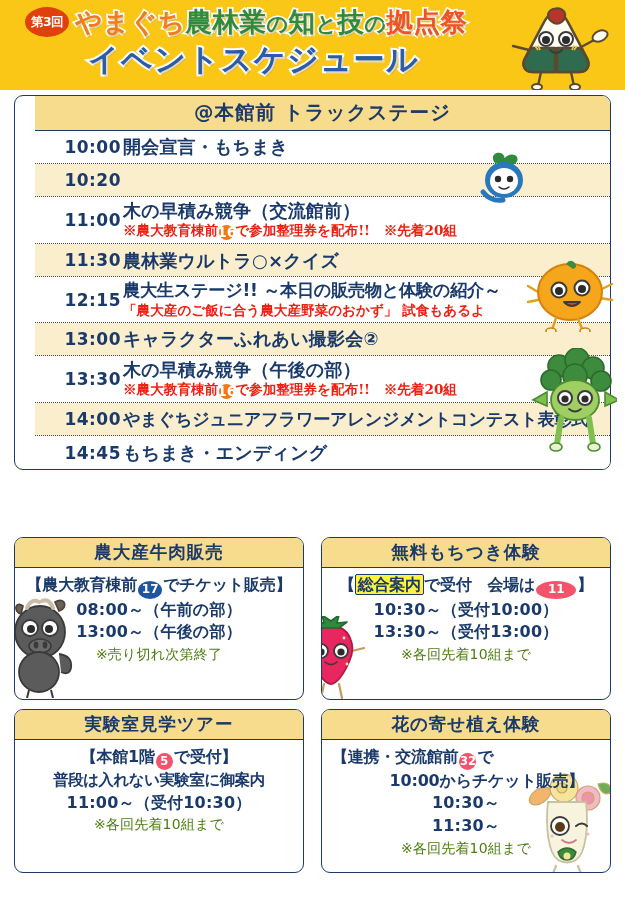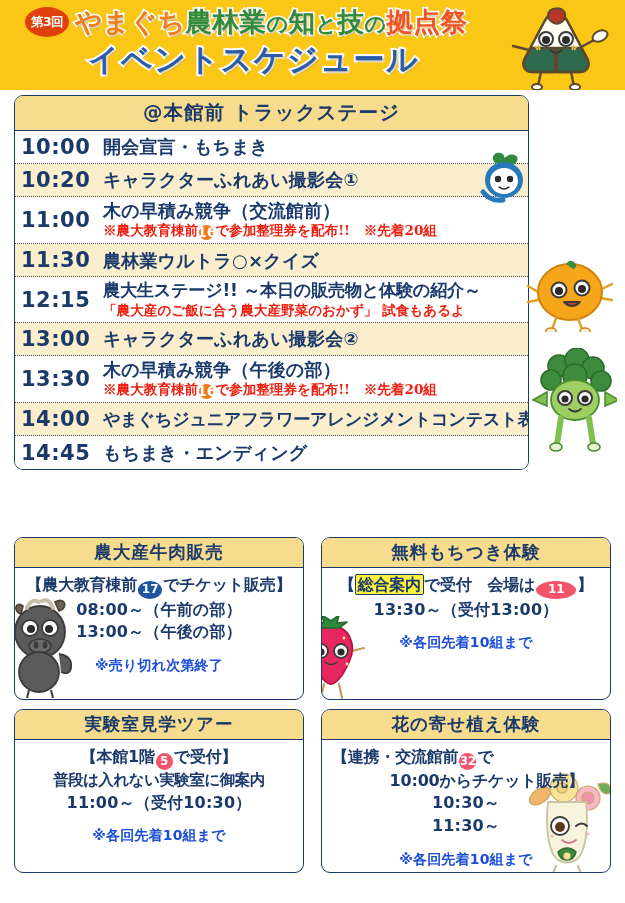--- a/index.html
+++ b/index.html
@@ -86,25 +86,26 @@
     top: 2px;
     width: 110px;
     height: 88px;
   }
 
   
   .schedule-card {
     position: absolute;
     left: 14px;
     top: 95px;
-    width: 515px;
+    width: 597px;
     border: 1.6px solid #1a3a6b;
     border-radius: 9px;
     background: #ffffff;
     overflow: hidden;
+    padding-left: 20px;
   }
 
   .schedule-head {
     background: #f7dc8e;
     border-bottom: 1.6px solid #1a3a6b;
     text-align: center;
     font-size: 19.5px;
     font-weight: bold;
     color: #1a3a6b;
     padding: 3px 0 4px;
@@ -117,22 +118,22 @@
     border-bottom: 1.8px dotted #4a4a4a;
     min-height: 33px;
     position: relative;
     background: #ffffff;
   }
   .srow:last-child { border-bottom: none; }
   .srow.alt { background: #fbeecd; }
 
   .stime {
     flex: 0 0 86px;
-    text-align: left;
-    font-size: 21px;
+    text-align: right;
+    font-size: 17px;
     font-weight: 600;
     color: #1a3a6b;
     letter-spacing: 0.5px;
     padding-left: 6px;
   }
 
   .sbody {
     flex: 1 1 auto;
     padding: 3px 4px 3px 2px;
     min-width: 0;
@@ -223,23 +224,23 @@
     line-height: 1.42;
     letter-spacing: 0.2px;
     white-space: nowrap;
   }
   .ib-line.head-line { font-size: 16px; letter-spacing: -0.2px; }
   .ib-line.sub { font-weight: 600; font-size: 16px; }
   .ib-line.desc { font-size: 15.4px; font-weight: bold; letter-spacing: -0.4px; }
 
   .ib-note {
     font-size: 14px;
-    color: #1d4ed8;
-    font-weight: bold;
-    margin-top: 13px;
+    color: #4d7c0f;
+    font-weight: normal;
+    margin-top: 2px;
     letter-spacing: 0.2px;
   }
 
   .hl-yellow {
     background: #fff33b;
     border: 1.2px solid #1a3a6b;
     padding: 0 2px;
     border-radius: 2px;
   }
 
@@ -294,23 +295,20 @@
 
   <div class="srow">
     <div class="stime">10:00</div>
     <div class="sbody">
       <div class="stitle">開会宣言・もちまき</div>
     </div>
   </div>
 
   <div class="srow alt">
     <div class="stime">10:20</div>
-    <div class="sbody">
-      <div class="stitle">キャラクターふれあい撮影会①</div>
-    </div>
   </div>
 
   <div class="srow">
     <div class="stime">11:00</div>
     <div class="sbody">
       <div class="stitle">木の早積み競争（交流館前）</div>
       <div class="snote"><span>※農大教育棟前</span><span class="cnum orange">16</span><span>で参加整理券を配布!!　※先着20組</span></div>
     </div>
   </div>
 
@@ -434,20 +432,21 @@
       <ellipse cx="30" cy="82" rx="20" ry="20" fill="#5b5b5b" stroke="#3a3a3a" stroke-width="1.8"></ellipse>
       <path d="M50 64 q14 2 12 14 q-2 8 -10 4" fill="#5b5b5b" stroke="#3a3a3a" stroke-width="1.8"></path>
       <path d="M20 100 l-2 8 M42 100 l2 8" stroke="#3a3a3a" stroke-width="2"></path>
     </svg>
   </div>
 
   <div class="ibox">
     <div class="ibox-head">無料もちつき体験</div>
     <div class="ibox-body">
       <div class="ib-line head-line"><span>【</span><span class="hl-yellow">総合案内</span><span>で受付　会場は</span><span class="cnum red">11</span><span>】</span></div>
+      <div class="ib-line sub">10:30～（受付10:00）</div>
       <div class="ib-line sub">13:30～（受付13:00）</div>
       <div class="ib-note">※各回先着10組まで</div>
     </div>
 
     <svg class="box-mascot" style="left:-28px; top:78px; width:74px; height:86px;" viewBox="0 0 74 86">
       <path d="M20 36 L4 32 M54 36 L70 32" stroke="#c49a5a" stroke-width="2.2" stroke-linecap="round"></path>
       <path d="M37 10 C56 10 63 30 55 46 C49 60 42 68 37 68 C32 68 25 60 19 46 C11 30 18 10 37 10 Z" fill="#e8265f" stroke="#b51544" stroke-width="1.8"></path>
       <path d="M28 12 l-8 -6 l10 1 l-2 -8 l9 6 l8 -6 l-2 8 l10 -1 l-8 6 Z" fill="#2f8a3d" stroke="#216a2b" stroke-width="1.6" stroke-linejoin="round"></path>
       <circle cx="27" cy="35" r="7" fill="#fff" stroke="#3a3a3a" stroke-width="1.8"></circle>
       <circle cx="47" cy="35" r="7" fill="#fff" stroke="#3a3a3a" stroke-width="1.8"></circle>

